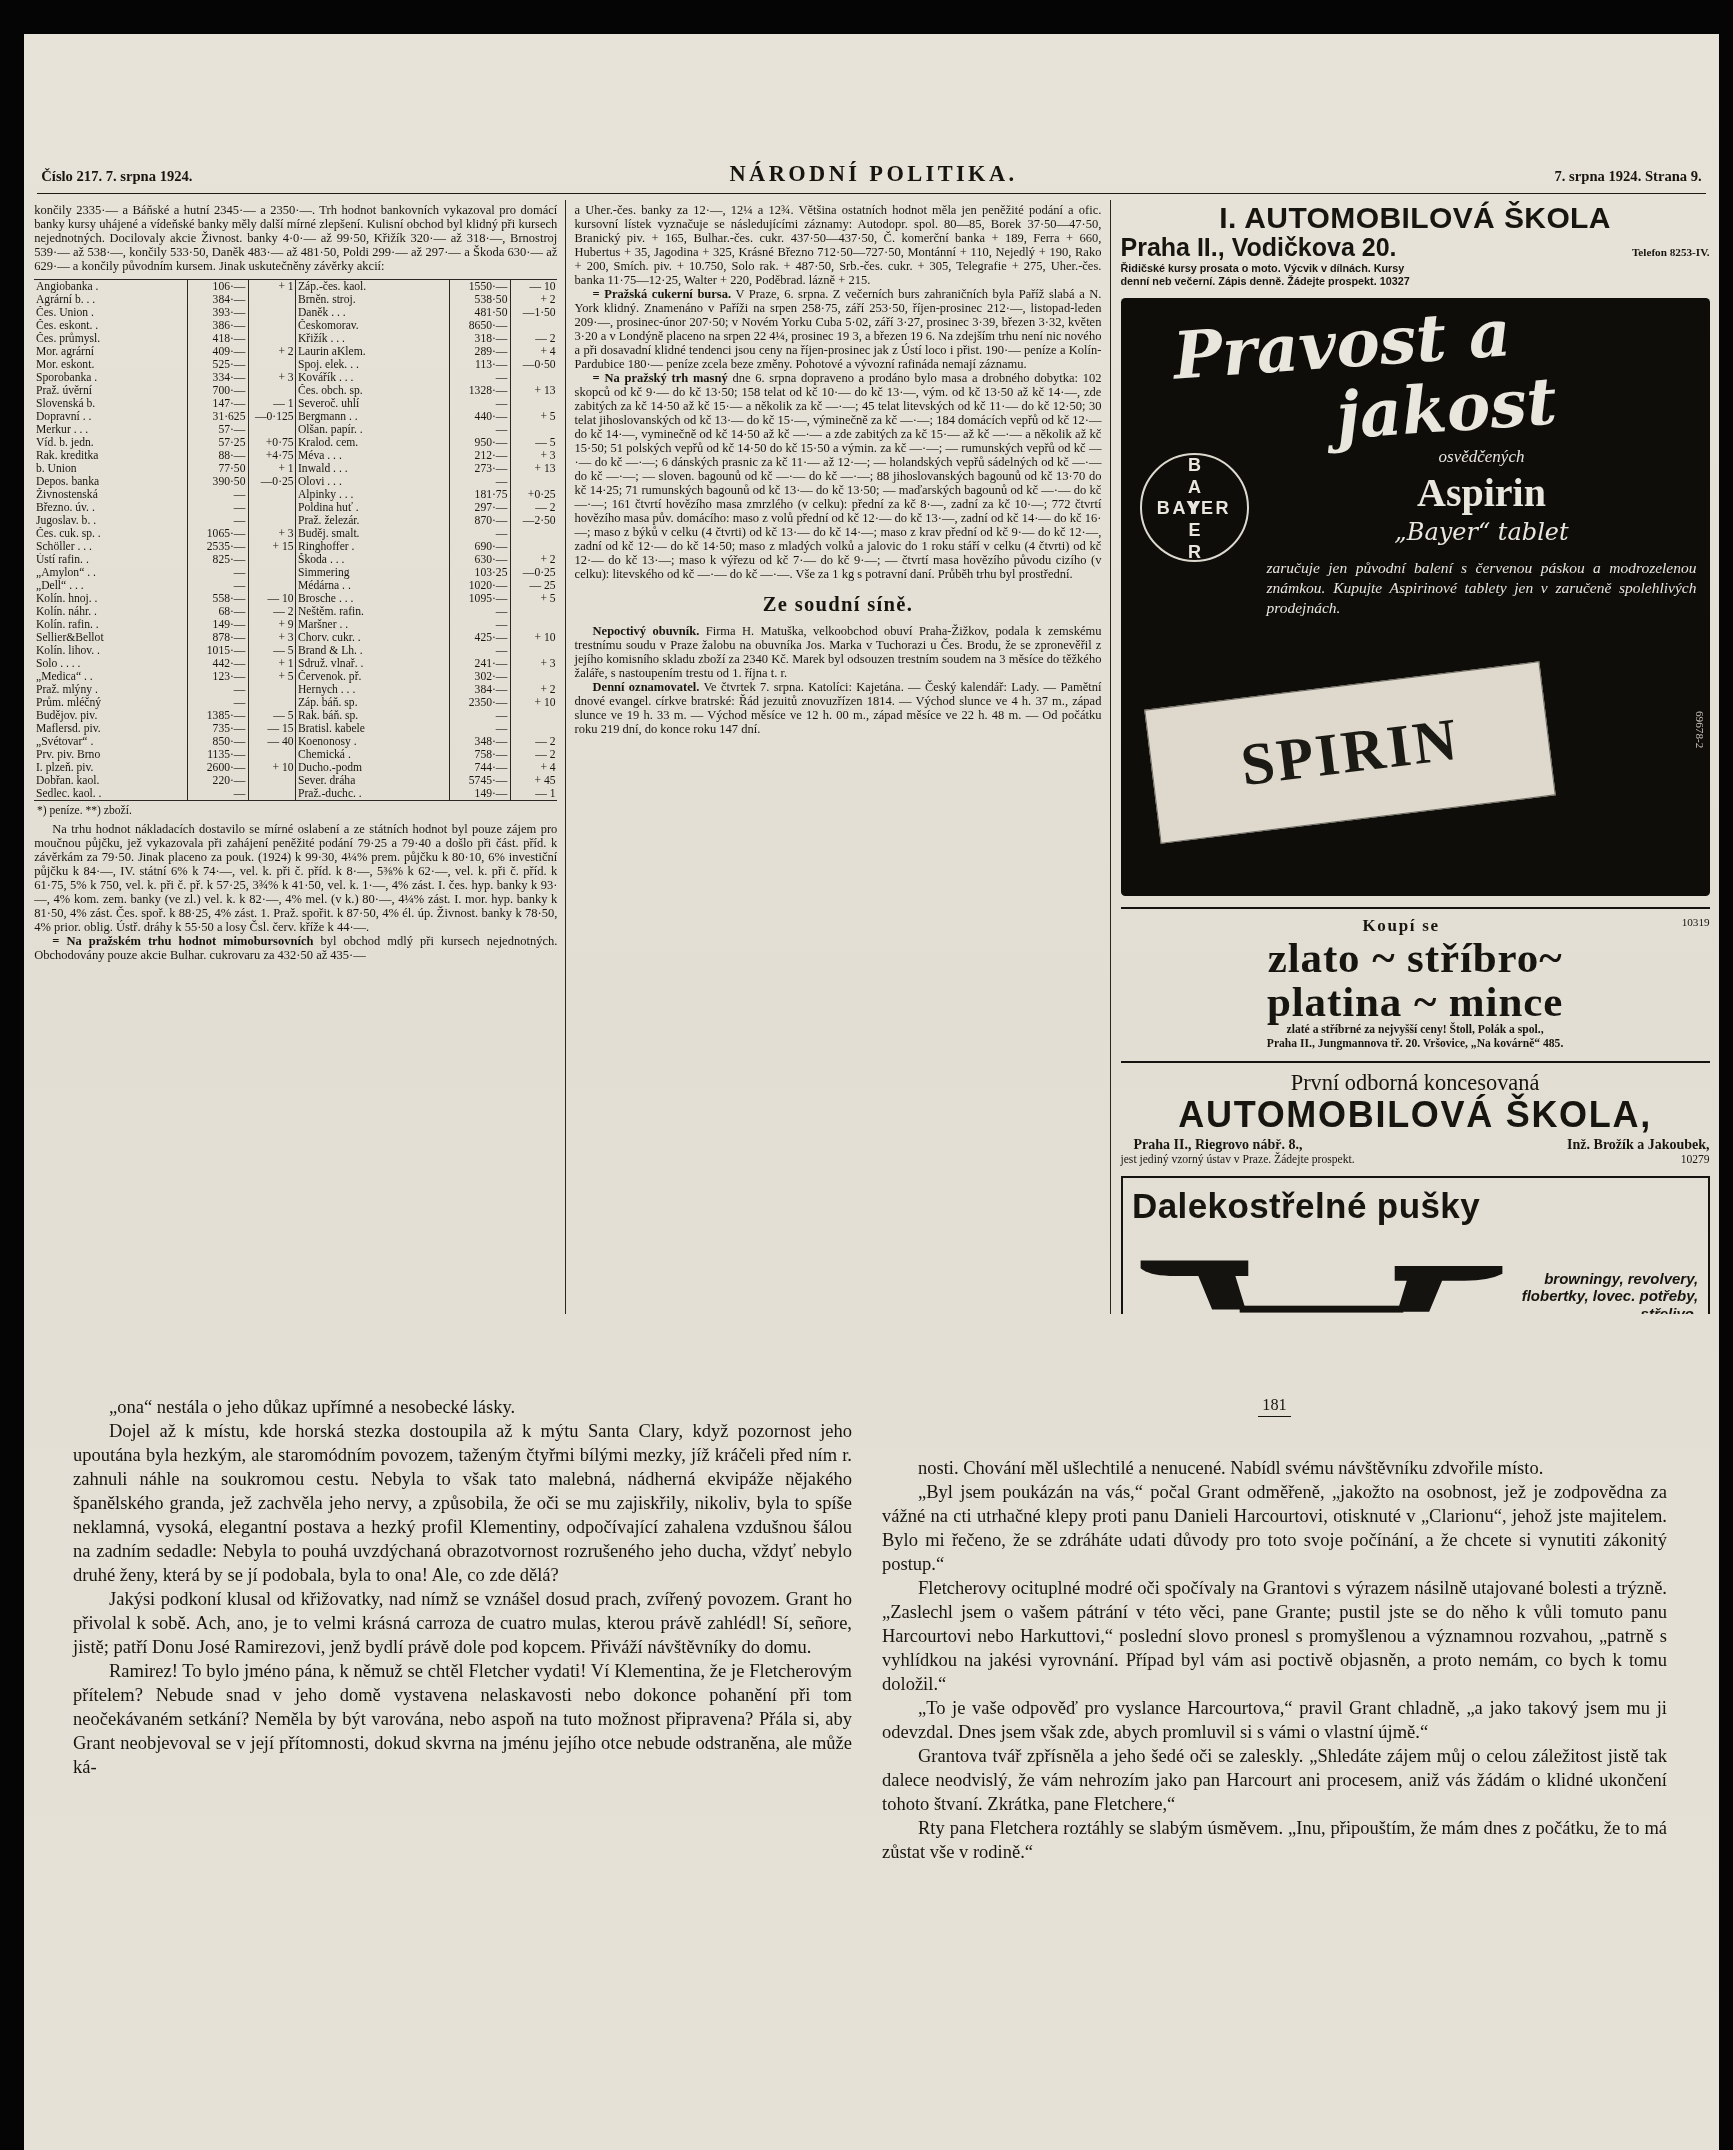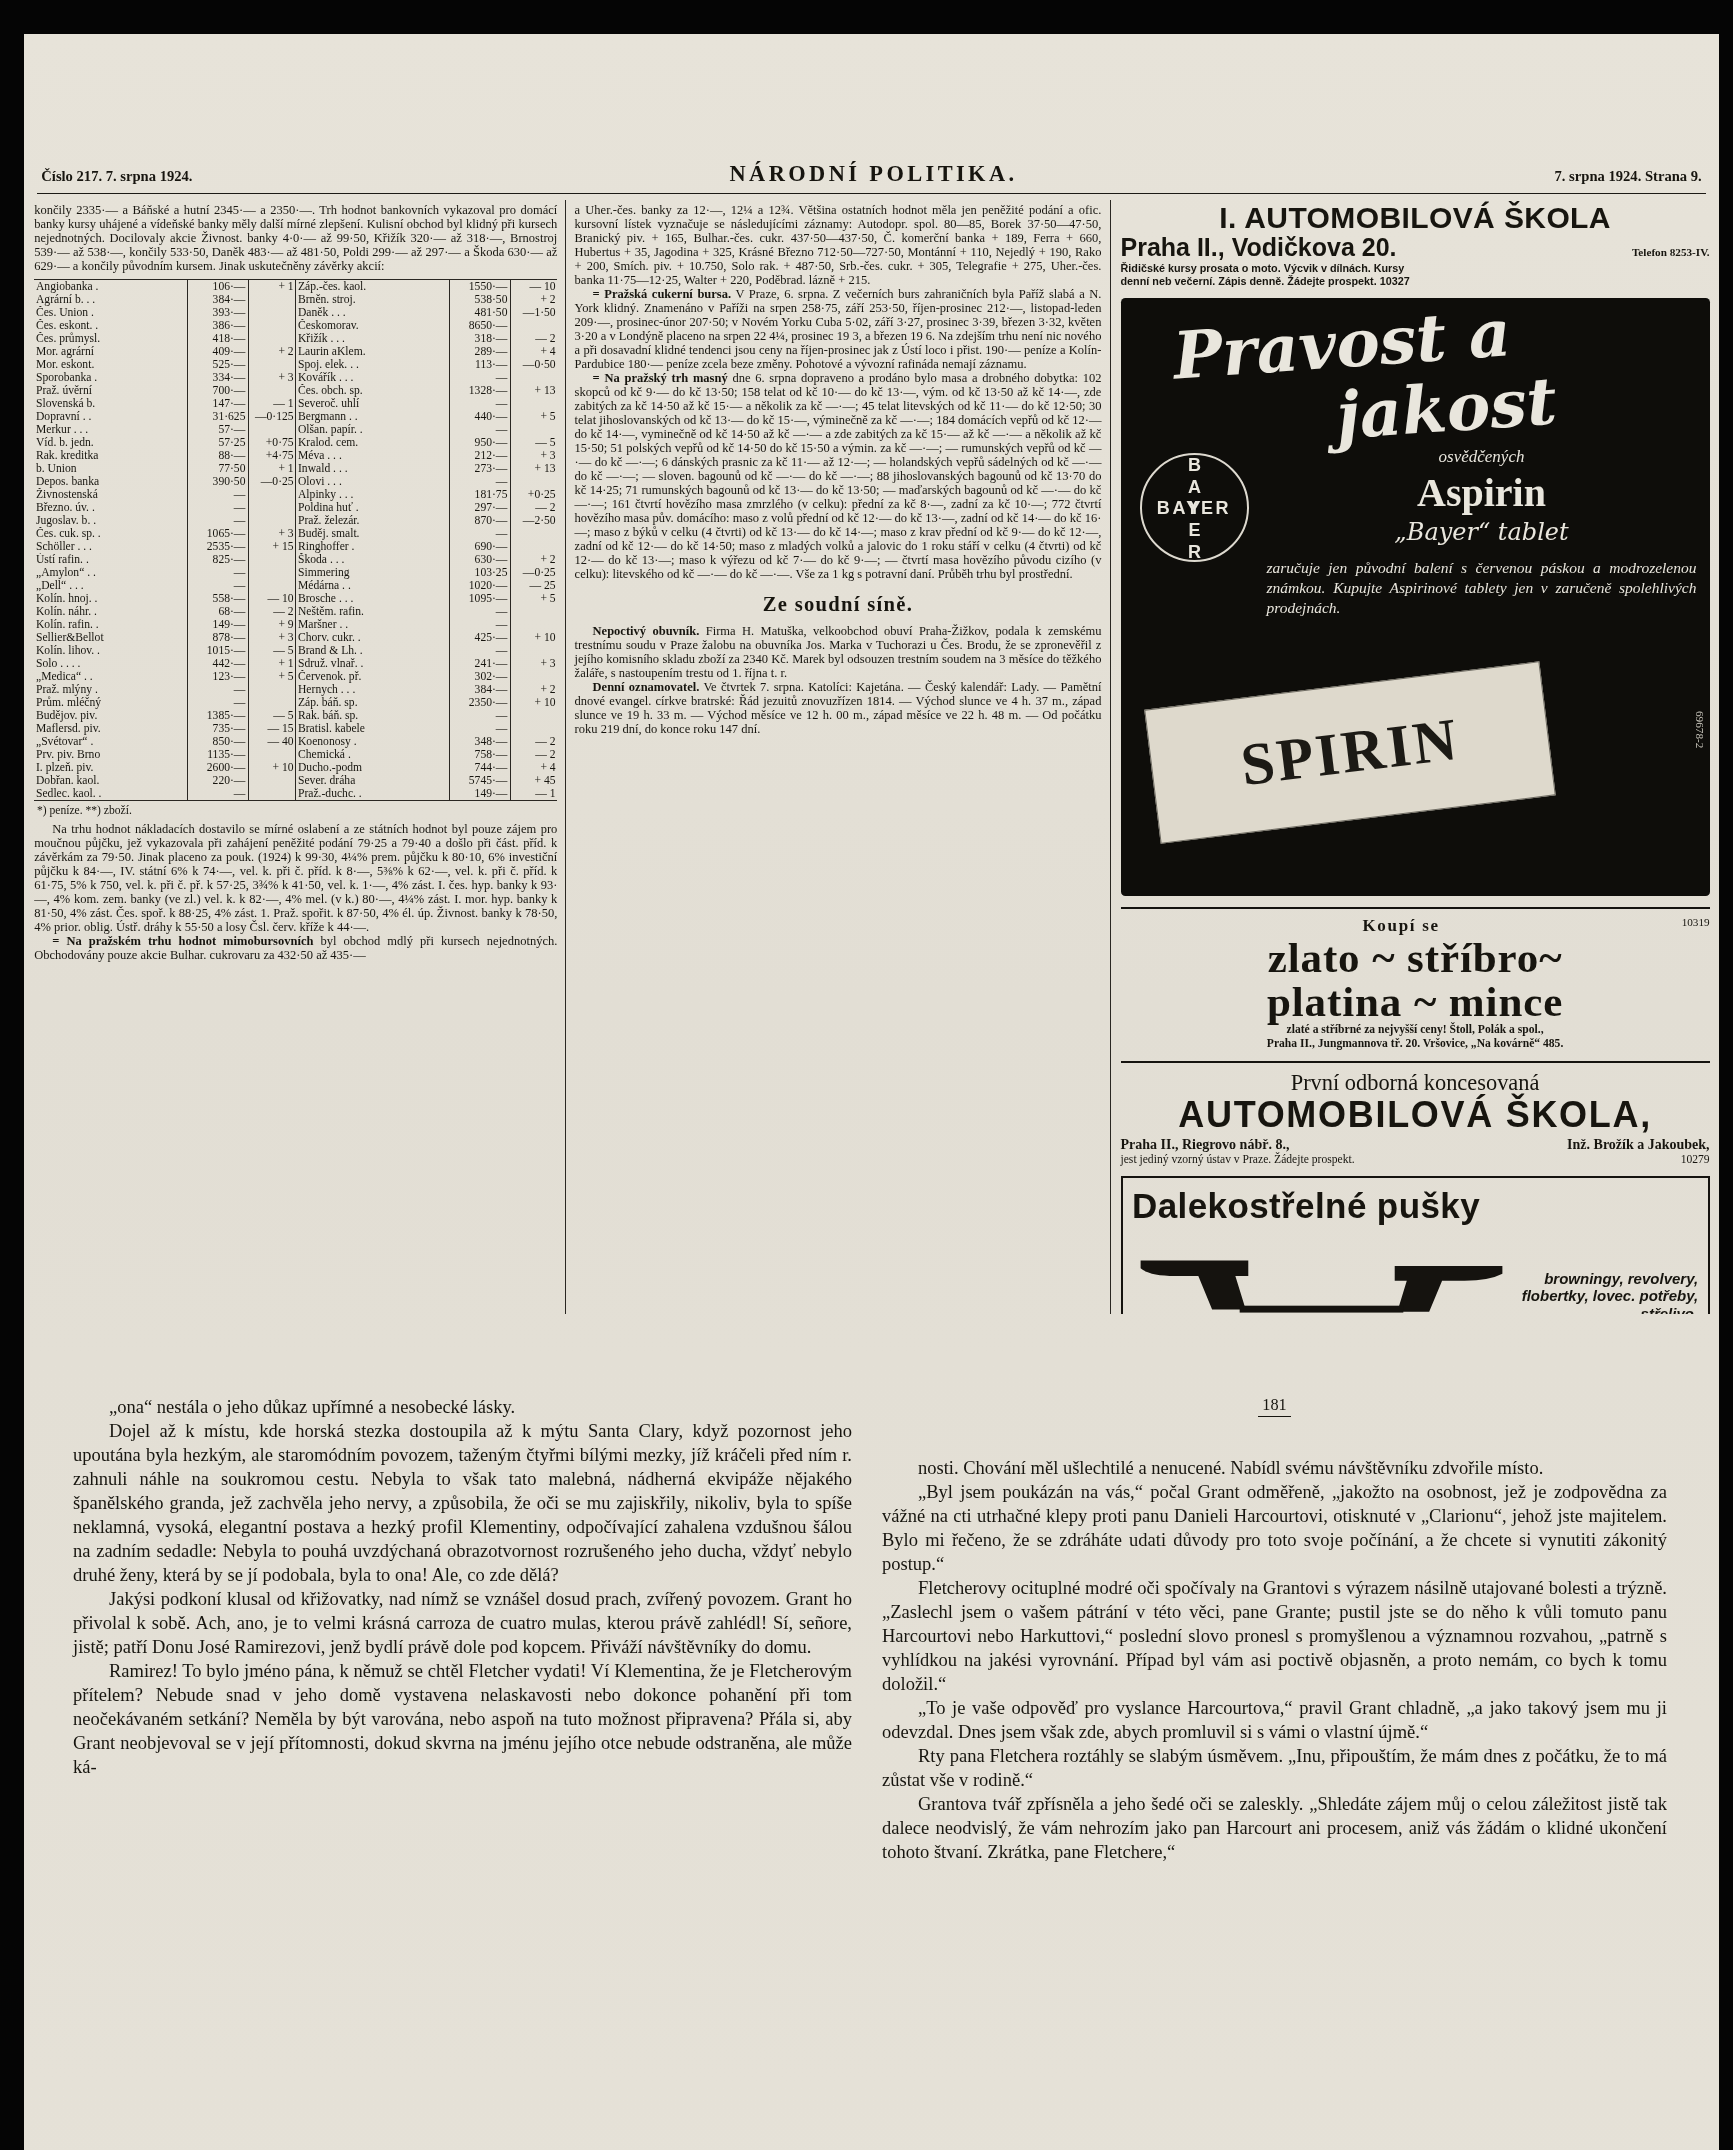--- a/index.html
+++ b/index.html
@@ -86,21 +86,21 @@
   .b-code{position:absolute;top:413px;right:3.4px;writing-mode:vertical-rl;font-size:11.2px;color:#c9c6bc;}
   
   .gold-top{display:flex;justify-content:space-between;align-items:flex-start;}
   .gt-lead{font-size:17px;font-weight:bold;letter-spacing:1.7px;margin:0 auto;}
   .gt-num{font-size:11.2px;}
   .gold-big{font-size:43px;font-weight:bold;line-height:1.02;text-align:center;letter-spacing:0.9px;}
   .gold-small{font-size:11.6px;line-height:13.8px;text-align:center;font-weight:bold;}
   
   .s2-1{font-size:22.4px;text-align:center;}
   .s2-2{font-family:"Liberation Sans",sans-serif;font-weight:bold;font-size:36px;letter-spacing:1.7px;text-align:center;line-height:1.05;}
-  .s2-3{font-size:14px;font-weight:bold;display:flex;justify-content:space-between;margin-top:2.6px;}
+  .s2-3{font-size:14px;font-weight:bold;display:flex;justify-content:space-between;margin-top:2.6px;margin-left:13px;}
   .s2-4{font-size:11.6px;display:flex;justify-content:space-between;gap:31px;}
   
   .ad-guns{border:2.2px solid #15130f;padding:7.7px 9.5px !important;border-top:2.2px solid #15130f !important;}
   .guns-title{font-family:"Liberation Sans",sans-serif;font-weight:bold;font-size:35px;letter-spacing:0.4px;}
   .guns-mid{display:flex;align-items:flex-end;margin-top:15px;}
   .guns-svg{width:379px;height:82px;flex:none;}
   .guns-list{flex:1;text-align:right;font-family:"Liberation Sans",sans-serif;font-weight:bold;font-style:italic;
              font-size:15px;line-height:17.6px;}
   .guns-line{font-size:11.6px;line-height:14px;}
   .guns-line b{font-size:13px;}
@@ -717,19 +717,19 @@
   </div>
 
   <div class="novel-col novel-right">
     <div class="page-no"><span>181</span></div>
     <div>
 
     <p class="np">nosti. Chování měl ušlechtilé a nenucené. Nabídl svému návštěvníku zdvořile místo.</p>
         <p class="np">„Byl jsem poukázán na vás,“ počal Grant odměřeně, „jakožto na osobnost, jež je zodpovědna za vážné na cti utrhačné klepy proti panu Danieli Harcourtovi, otisknuté v „Clarionu“, jehož jste majitelem. Bylo mi řečeno, že se zdráháte udati důvody pro toto svoje počínání, a že chcete si vynutiti zákonitý postup.“</p>
         <p class="np">Fletcherovy ocituplné modré oči spočívaly na Grantovi s výrazem násilně utajované bolesti a trýzně. „Zaslechl jsem o vašem pátrání v této věci, pane Grante; pustil jste se do něho k vůli tomuto panu Harcourtovi nebo Harkuttovi,“ poslední slovo pronesl s promyšlenou a významnou rozvahou, „patrně s vyhlídkou na jakési vyrovnání. Případ byl vám asi poctivě objasněn, a proto nemám, co bych k tomu doložil.“</p>
         <p class="np">„To je vaše odpověď pro vyslance Harcourtova,“ pravil Grant chladně, „a jako takový jsem mu ji odevzdal. Dnes jsem však zde, abych promluvil si s vámi o vlastní újmě.“</p>
+        <p class="np">Grantova tvář zpřísněla a jeho šedé oči se zaleskly. „Shledáte zájem můj o celou záležitost jistě tak dalece neodvislý, že vám nehrozím jako pan Harcourt ani procesem, aniž vás žádám o klidné ukončení tohoto štvaní. Zkrátka, pane Fletchere,“</p>
         <p class="np">Rty pana Fletchera roztáhly se slabým úsměvem. „Inu, připouštím, že mám dnes z počátku, že to má zůstat vše v rodině.“</p>
-        <p class="np">Grantova tvář zpřísněla a jeho šedé oči se zaleskly. „Shledáte zájem můj o celou záležitost jistě tak dalece neodvislý, že vám nehrozím jako pan Harcourt ani procesem, aniž vás žádám o klidné ukončení tohoto štvaní. Zkrátka, pane Fletchere,“</p>
       </div>
   </div>
 
 </div>
 
 
 </body></html>

